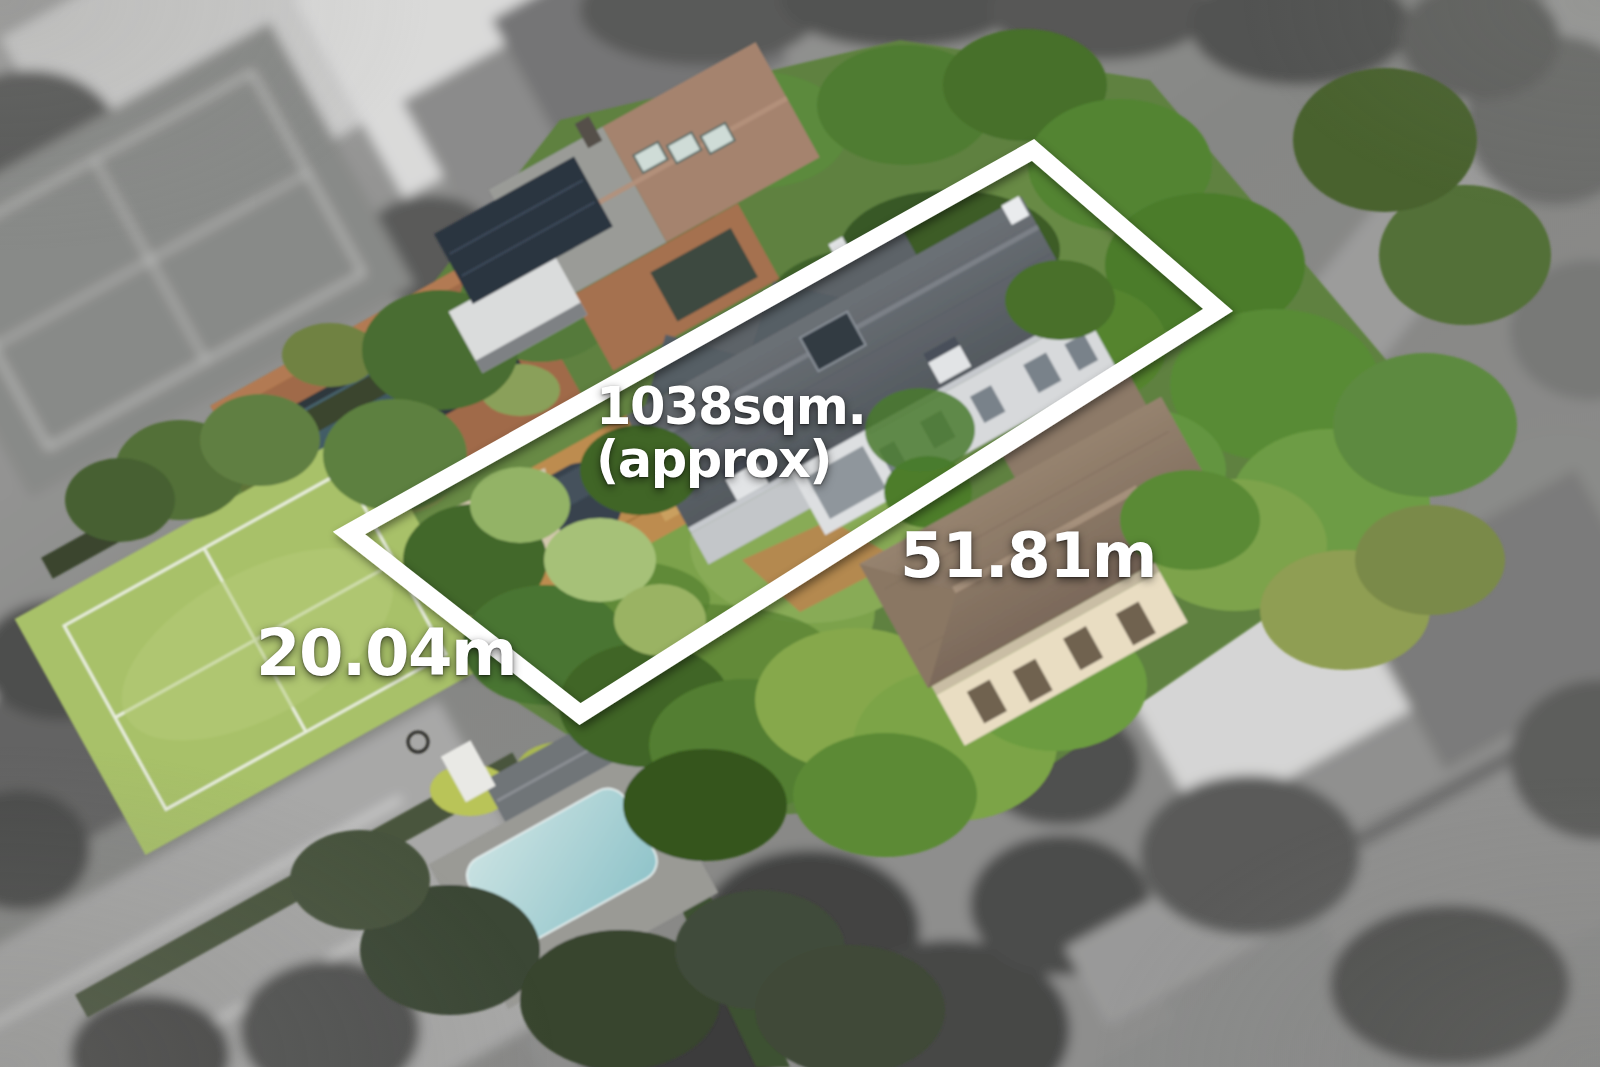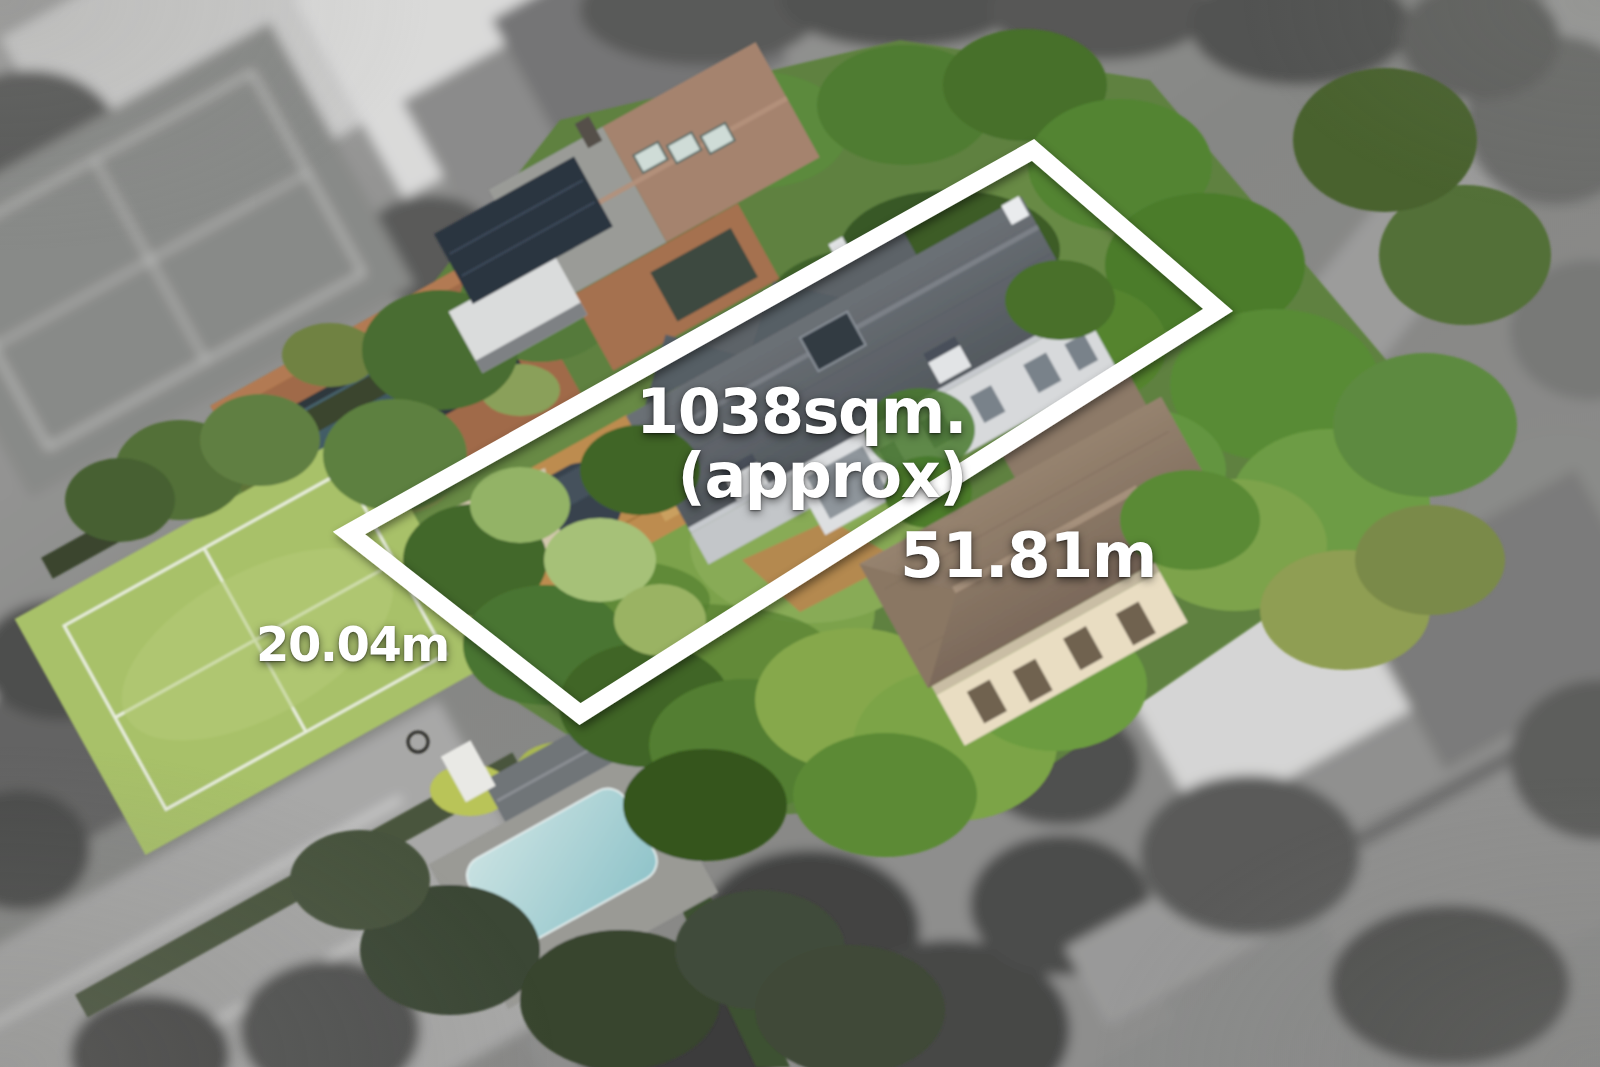--- a/index.html
+++ b/index.html
@@ -8,24 +8,24 @@
   .canvas svg{display:block;position:absolute;left:0;top:0;}
   .corner-shade{position:absolute;inset:0;pointer-events:none;
     background:
       radial-gradient(900px 520px at 0% 100%, rgba(125,125,122,.30), transparent 62%),
       radial-gradient(820px 470px at 100% 100%, rgba(128,128,125,.26), transparent 62%),
       radial-gradient(720px 420px at 0% 0%, rgba(138,138,134,.22), transparent 60%),
       radial-gradient(600px 360px at 100% 0%, rgba(120,124,116,.18), transparent 60%);}
   .label{position:absolute;color:#ffffff;font-weight:700;
          text-shadow:0 3px 8px rgba(0,0,0,.55), 0 1px 2px rgba(0,0,0,.45);
          letter-spacing:-1.5px;white-space:nowrap;}
-  .label.area{left:596px;top:380px;width:370px;text-align:right;
-              font-size:62px;line-height:1.04;}
+  .label.area{left:596px;top:380px;width:370px;text-align:left;
+              font-size:51px;line-height:1.04;}
   .label.side{left:900px;top:519px;font-size:63px;}
-  .label.frontage{left:256px;top:616px;font-size:48px;}
+  .label.frontage{left:256px;top:616px;font-size:64px;}
 </style>
 </head>
 <body>
 
 <div class="canvas">
 
 <svg id="scene-svg" width="1600" height="1067" viewBox="0 0 1600 1067">
   <defs>
     <linearGradient id="baseGrad" x1="0" y1="0" x2="1" y2="1">
       <stop offset="0" stop-color="#a3a39f"></stop>

